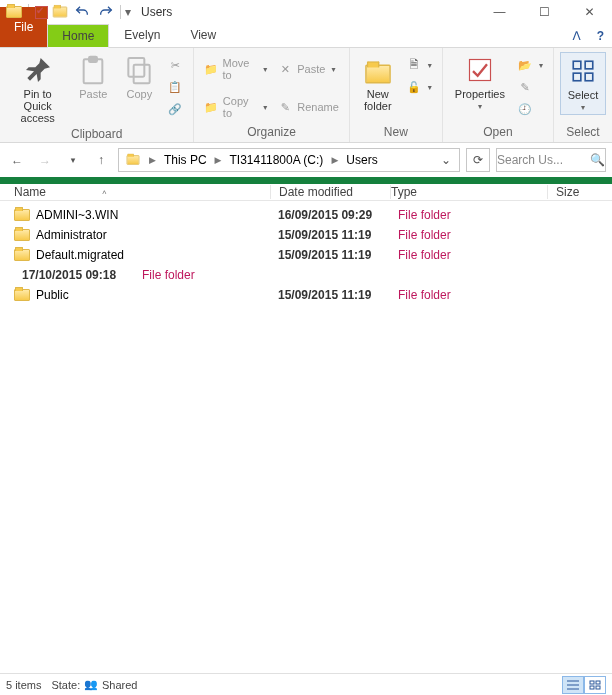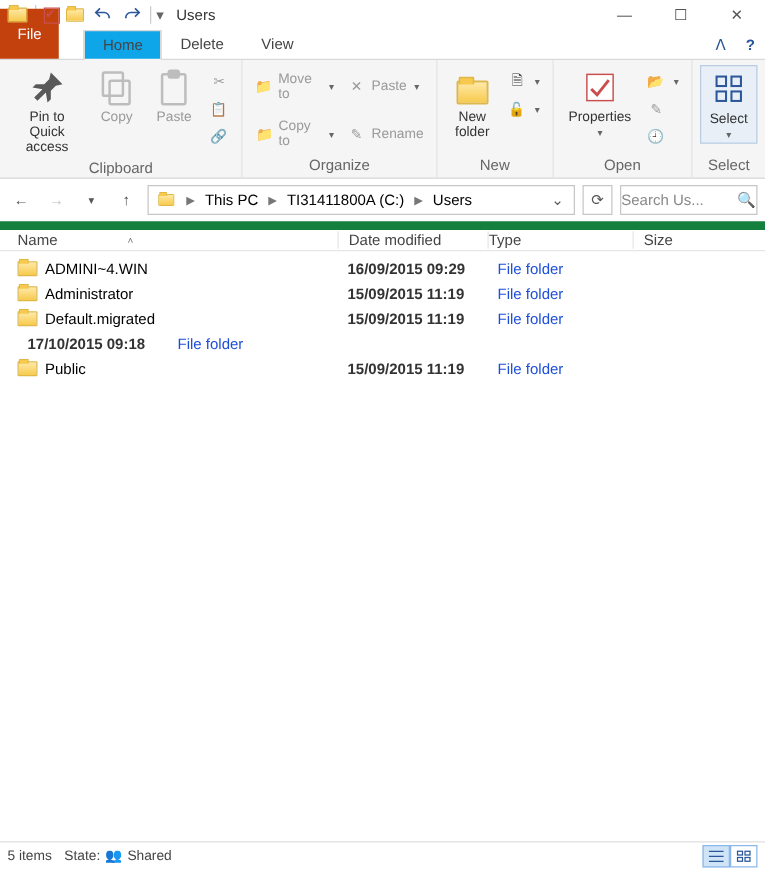--- a/index.html
+++ b/index.html
@@ -14,21 +14,21 @@
   .qat-btn { width:20px; height:20px; display:flex; align-items:center; justify-content:center; color:#2b579a; }
   .qat-undo svg, .qat-redo svg { width:16px; height:16px; }
   .title-text { margin-left:6px; font-size:12px; color:#333; }
   .win-controls { margin-left:auto; display:flex; }
   .win-btn { width:45px; height:24px; display:flex; align-items:center; justify-content:center; color:#555; }
 
   
   .tabrow { height:24px; display:flex; align-items:flex-end; background:#fff; border-bottom:1px solid #d9d9d9; }
   .file-tab { background:#c2410c; color:#fff; padding:4px 14px; font-size:12px; height:40px; display:flex; align-items:center; }
   .tab { padding:4px 14px; font-size:12px; color:#444; height:24px; display:flex; align-items:center; border:1px solid transparent; }
-  .tab.active { background:#0ea5e9; border:1px solid #d9d9d9; border-bottom:1px solid #f5f5f5; position:relative; top:1px;margin-left:20px; }
+  .tab.active { background:#84cc16; border:1px solid #d9d9d9; border-bottom:1px solid #f5f5f5; position:relative; top:1px; }
   .tabrow .spacer { flex:1; }
   .tab-help { padding:4px 8px; color:#2b579a; }
 
   
   .ribbon { height:95px; background:#f5f5f5; border-bottom:1px solid #d9d9d9; display:flex; }
   .group { border-right:1px solid #e3e3e3; padding:4px 6px 2px; display:flex; flex-direction:column; }
   .group-content { flex:1; display:flex; align-items:flex-start; gap:2px; }
   .group-label { text-align:center; font-size:12px; color:#666; padding:1px 0; }
   .big-btn { display:flex; flex-direction:column; align-items:center; justify-content:flex-start; padding:2px 6px; gap:2px; min-width:44px; }
   .big-btn .icon { width:32px; height:32px; display:flex; align-items:center; justify-content:center; }
@@ -49,29 +49,29 @@
   .addr-drop { margin-left:auto; padding:0 6px; color:#555; }
   .refresh-btn { width:24px; height:24px; border:1px solid #c7c7c7; display:flex; align-items:center; justify-content:center; color:#555; }
   .searchbox { width:110px; height:24px; border:1px solid #c7c7c7; display:flex; align-items:center; padding:0 0; color:#888; font-size:12px; gap:4px; }
   .searchbox .sicon { color:#888; }
 
   
   .colheader { height:24px; border-top:7px solid #15803d; border-bottom:1px solid #e6e6e6; display:flex; align-items:center; font-size:12px; color:#444; padding-left:14px; }
   .colheader .col-name { width:256px; display:flex; align-items:center; gap:6px; }
   .colheader .col-date { width:120px; border-left:1px solid #e6e6e6; padding-left:8px; }
   .colheader .col-type { width:116px; border-left:1px solid #e6e6e6; padding-left:0; }
-  .colheader .col-size { flex:1; border-left:1px solid #e6e6e6; padding-left:8px; }
+  .colheader .col-size { flex:1; border-left:1px solid #e6e6e6; padding-left:8px;margin-left:41px; }
   .sort-ind { font-size:8px; color:#777; margin-left:50px; }
 
   
   .filelist { flex:1; overflow:auto; padding:4px 0; }
   .row { display:flex; align-items:center; height:20px; padding-left:14px; font-size:12px; color:#000; }
   .row .c-name { width:256px; display:flex; align-items:center; gap:6px; }
   .row .c-date { width:120px; color:#333; padding-left:8px;font-weight:bold; }
-  .row .c-type { width:116px; color:#1d4ed8; padding-left:8px; }
+  .row .c-type { width:116px; color:#be185d; padding-left:8px; }
   .row .c-size { flex:1; padding-left:8px; }
 
   
   .statusbar { height:22px; border-top:1px solid #e0e0e0; display:flex; align-items:center; padding:0 6px; font-size:11px; color:#444; gap:10px; }
   .statusbar .state { display:flex; align-items:center; gap:4px; }
   .viewbtns { margin-left:auto; display:flex; gap:0; }
   .viewbtn { width:22px; height:18px; border:1px solid #8bb8e8; display:flex; align-items:center; justify-content:center; color:#2b579a; }
   .viewbtn.active { background:#cfe4f7; }
 
   .chk { width:13px; height:13px; border:1px solid #888; display:inline-block; position:relative; }
@@ -105,21 +105,21 @@
   <div class="win-controls">
     <div class="win-btn">―</div>
     <div class="win-btn">☐</div>
     <div class="win-btn win-close">✕</div>
   </div>
 </div>
 
 <div class="tabrow">
   <div class="file-tab">File</div>
   <div class="tab active">Home</div>
-  <div class="tab">Delete</div>
+  <div class="tab">Evelyn</div>
   <div class="tab">View</div>
   <div class="spacer"></div>
   <div class="tab-help">ᐱ</div>
   <div class="tab-help" style="color:#2b579a;font-weight:bold">?</div>
 </div>
 
 <div class="ribbon">
 
   <div class="group">
     <div class="group-content">
@@ -128,34 +128,34 @@
           <svg viewBox="0 0 24 24" fill="#595959">
               <path d="M14 3l7 7-4 1-3 3v5l-2 2-1-6-5 5-2-2 5-5-6-1 2-2h5l3-3 1-4z"></path>
             </svg>
         </span>
         <span class="lbl" style="white-space:pre-line">Pin to Quick
 access</span>
       </div>
       <div class="big-btn disabled">
         <span class="icon">
           <svg viewBox="0 0 24 24" fill="none" stroke="#bdbdbd" stroke-width="1.5">
+              <rect x="5" y="4" width="14" height="18" rx="1"></rect>
+              <rect x="9" y="2" width="6" height="4" rx="1" fill="#bdbdbd"></rect>
+            </svg>
+        </span>
+        <span class="lbl">Paste</span>
+      </div>
+      <div class="big-btn disabled">
+        <span class="icon">
+          <svg viewBox="0 0 24 24" fill="none" stroke="#bdbdbd" stroke-width="1.5">
               <rect x="8" y="8" width="12" height="14" rx="1"></rect>
               <rect x="4" y="3" width="12" height="14" rx="1"></rect>
             </svg>
         </span>
         <span class="lbl">Copy</span>
-      </div>
-      <div class="big-btn disabled">
-        <span class="icon">
-          <svg viewBox="0 0 24 24" fill="none" stroke="#bdbdbd" stroke-width="1.5">
-              <rect x="5" y="4" width="14" height="18" rx="1"></rect>
-              <rect x="9" y="2" width="6" height="4" rx="1" fill="#bdbdbd"></rect>
-            </svg>
-        </span>
-        <span class="lbl">Paste</span>
       </div>
       <div class="col" style="padding-top:2px">
         <div class="small-btn disabled">
             <span class="small-icon">✂</span>
           </div>
         <div class="small-btn disabled">
             <span class="small-icon">📋</span>
           </div>
         <div class="small-btn disabled">
             <span class="small-icon">🔗</span>
@@ -301,21 +301,21 @@
     </div>
   <div class="col-date">Date modified</div>
   <div class="col-type">Type</div>
   <div class="col-size">Size</div>
 </div>
 
 <div class="filelist" id="filelist">
     <div class="row">
       <div class="c-name">
         <span class="folder-glyph"></span>
-        <span>ADMINI~4.WIN</span>
+        <span>ADMINI~3.WIN</span>
       </div>
       <div class="c-date">16/09/2015 09:29</div>
       <div class="c-type">File folder</div>
       <div class="c-size"></div>
     </div>
     <div class="row">
       <div class="c-name">
         <span class="folder-glyph"></span>
         <span>Administrator</span>
       </div>

